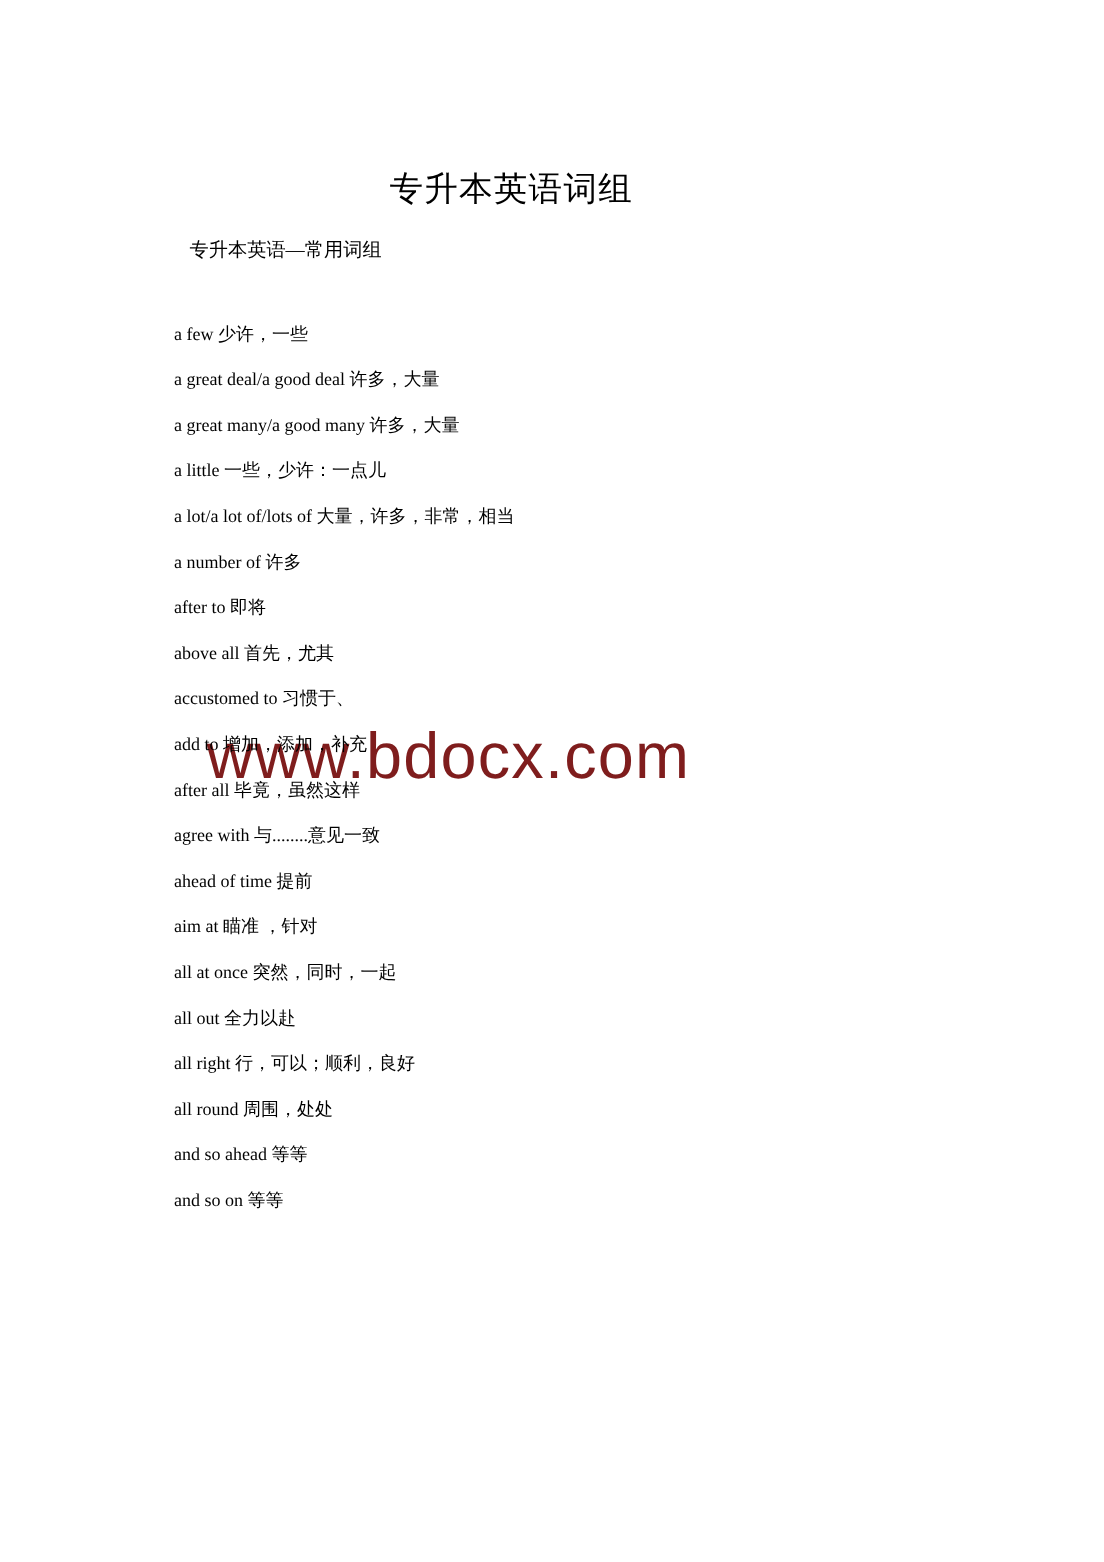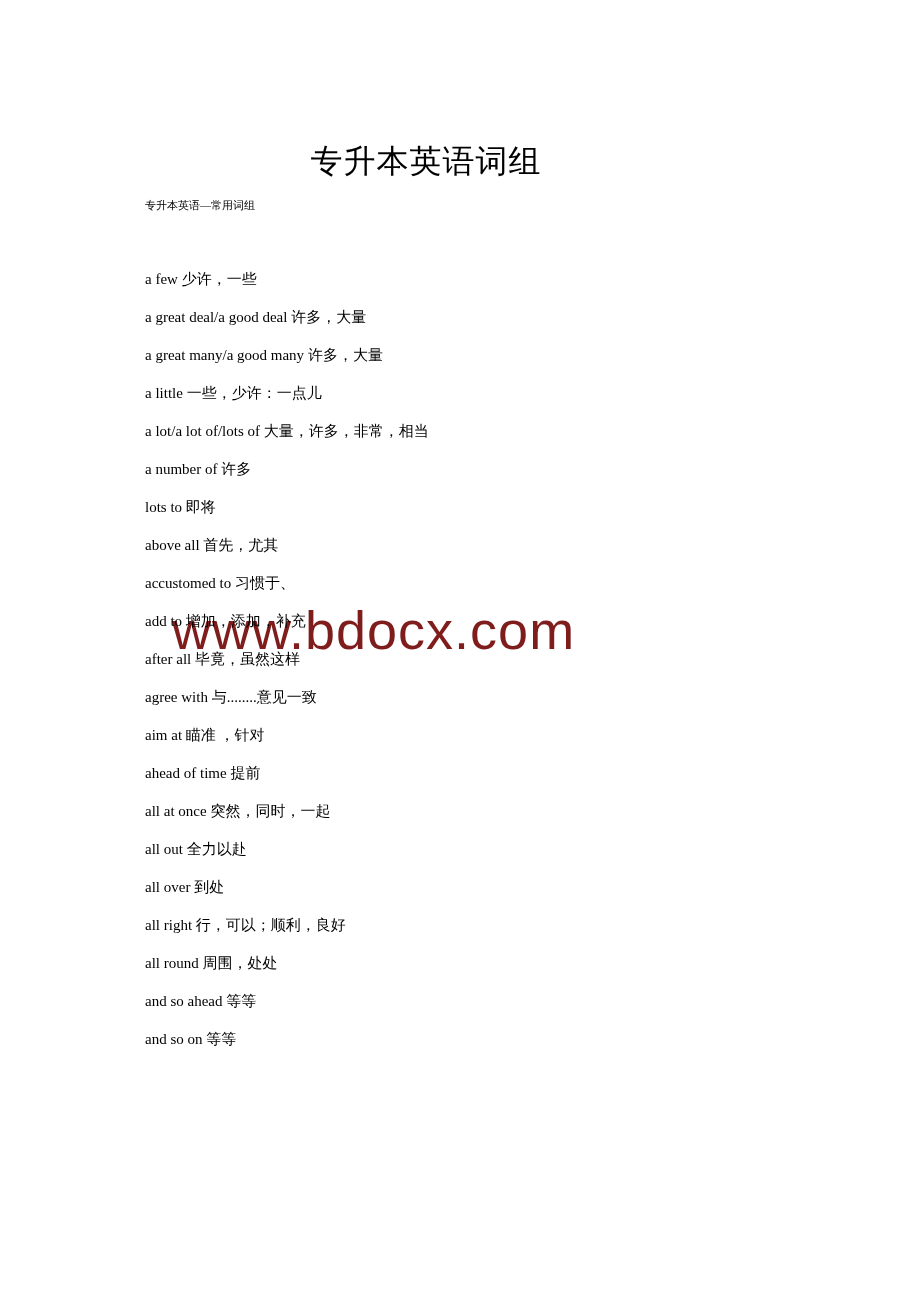--- a/index.html
+++ b/index.html
@@ -43,32 +43,32 @@
     position: relative;
     z-index: 1;
   }
 
   .doc-title {
     position: absolute;
     left: 0;
     top: 142px;
     width: 852px;
     text-align: center;
-    font-size: 32px;
+    font-size: 28px;
     font-weight: normal;
     line-height: 1.2;
     letter-spacing: 1px;
     margin: 0;
   }
 
   .subtitle {
     position: absolute;
-    left: 145px;
+    left: 158px;
     top: 198px;
-    font-size: 11px;
+    font-size: 16px;
     line-height: 1.4;
     white-space: nowrap;
   }
 
   .phrase-list {
     position: absolute;
     left: 145px;
     top: 272px;
     margin: 0;
     padding: 0;
@@ -105,31 +105,30 @@
     <div class="subtitle">专升本英语—常用词组</div>
 
     <ul class="phrase-list">
 
     <li class="phrase-item"><span class="phrase-en">a few</span> <span class="phrase-cn">少许，一些</span></li>
         <li class="phrase-item"><span class="phrase-en">a great deal/a good deal</span> <span class="phrase-cn">许多，大量</span></li>
         <li class="phrase-item"><span class="phrase-en">a great many/a good many</span> <span class="phrase-cn">许多，大量</span></li>
         <li class="phrase-item"><span class="phrase-en">a little</span> <span class="phrase-cn">一些，少许：一点儿</span></li>
         <li class="phrase-item"><span class="phrase-en">a lot/a lot of/lots of</span> <span class="phrase-cn">大量，许多，非常，相当</span></li>
         <li class="phrase-item"><span class="phrase-en">a number of</span> <span class="phrase-cn">许多</span></li>
-        <li class="phrase-item"><span class="phrase-en">lots to</span> <span class="phrase-cn">即将</span></li>
+        <li class="phrase-item"><span class="phrase-en">after to</span> <span class="phrase-cn">即将</span></li>
         <li class="phrase-item"><span class="phrase-en">above all</span> <span class="phrase-cn">首先，尤其</span></li>
         <li class="phrase-item"><span class="phrase-en">accustomed to</span> <span class="phrase-cn">习惯于、</span></li>
         <li class="phrase-item"><span class="phrase-en">add to</span> <span class="phrase-cn">增加，添加，补充</span></li>
         <li class="phrase-item"><span class="phrase-en">after all</span> <span class="phrase-cn">毕竟，虽然这样</span></li>
         <li class="phrase-item"><span class="phrase-en">agree with</span> <span class="phrase-cn">与........意见一致</span></li>
+        <li class="phrase-item"><span class="phrase-en">ahead of time</span> <span class="phrase-cn">提前</span></li>
         <li class="phrase-item"><span class="phrase-en">aim at</span> <span class="phrase-cn">瞄准 ，针对</span></li>
-        <li class="phrase-item"><span class="phrase-en">ahead of time</span> <span class="phrase-cn">提前</span></li>
         <li class="phrase-item"><span class="phrase-en">all at once</span> <span class="phrase-cn">突然，同时，一起</span></li>
         <li class="phrase-item"><span class="phrase-en">all out</span> <span class="phrase-cn">全力以赴</span></li>
-        <li class="phrase-item"><span class="phrase-en">all over</span> <span class="phrase-cn">到处</span></li>
         <li class="phrase-item"><span class="phrase-en">all right</span> <span class="phrase-cn">行，可以；顺利，良好</span></li>
         <li class="phrase-item"><span class="phrase-en">all round</span> <span class="phrase-cn">周围，处处</span></li>
         <li class="phrase-item"><span class="phrase-en">and so ahead</span> <span class="phrase-cn">等等</span></li>
         <li class="phrase-item"><span class="phrase-en">and so on</span> <span class="phrase-cn">等等</span></li>
       </ul>
 
   </div>
 </div>
 
 </body></html>

